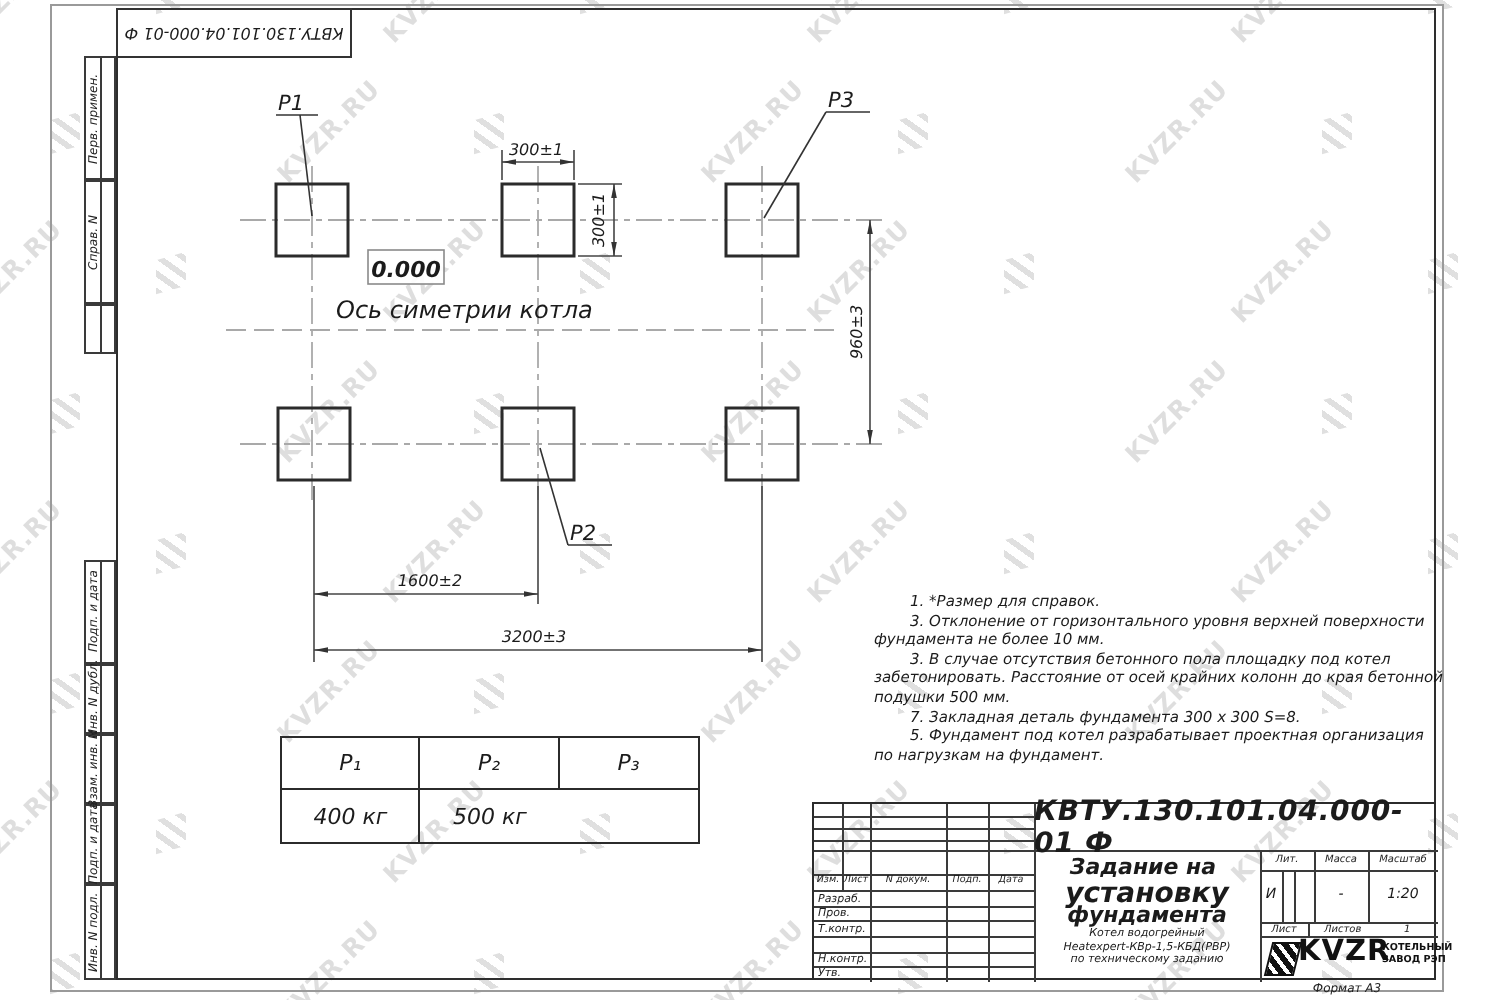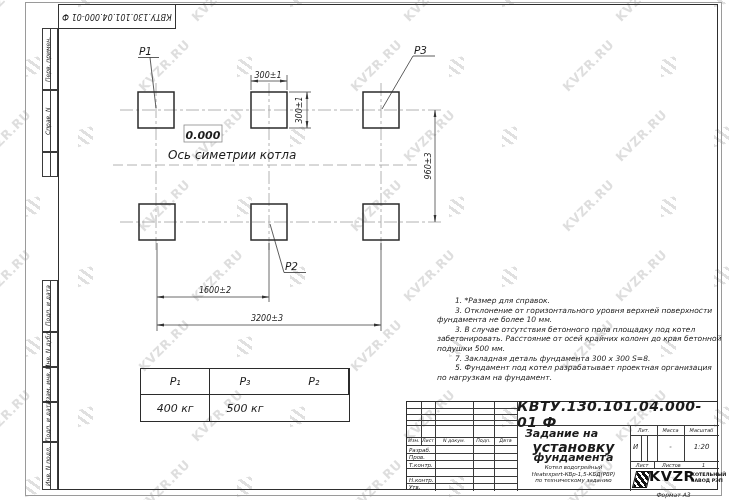--- a/index.html
+++ b/index.html
@@ -250,22 +250,22 @@
     <div class="nl ind">3.  В случае отсутствия бетонного пола площадку под котел</div>
     <div class="nl">забетонировать. Расстояние от осей крайних колонн до края бетонной</div>
     <div class="nl">подушки 500 мм.</div>
     <div class="nl ind">7.  Закладная деталь фундамента  300 x 300 S=8.</div>
     <div class="nl ind">5.  Фундамент под котел разрабатывает проектная организация</div>
     <div class="nl">по нагрузкам на фундамент.</div>
   </div>
 
   <div class="ltable">
     <div class="c hdr">Р₁</div>
+    <div class="c hdr">Р₂</div>
     <div class="c hdr last">Р₃</div>
-    <div class="c hdr">Р₂</div>
     <div class="c">400 кг</div>
     <div class="c last">500 кг</div>
   </div>
 
   <div class="tb">
 
     <div class="vl" style="left:14px;top:0;height:43px"></div>
     <div class="vl" style="left:28px;top:0;height:89px"></div>
     <div class="vl" style="left:66px;top:0;height:89px"></div>
     <div class="vl" style="left:87px;top:0;height:89px"></div>
@@ -298,21 +298,21 @@
     <div class="t ctr" style="left:87px;width:23px;top:36px;font-size:4.8px">Дата</div>
 
     <div class="t" style="left:2px;top:44.5px;font-size:5.5px">Разраб.</div>
     <div class="t" style="left:2px;top:52px;font-size:5.5px">Пров.</div>
     <div class="t" style="left:2px;top:59.5px;font-size:5.5px">Т.контр.</div>
     <div class="t" style="left:2px;top:74.8px;font-size:5.5px">Н.контр.</div>
     <div class="t" style="left:2px;top:82.4px;font-size:5.5px">Утв.</div>
 
     <div class="docnum">КВТУ.130.101.04.000-01  Ф</div>
 
-    <div class="t ctr" style="left:98px;width:113px;top:25px;font-size:11px;font-weight:600">Задание на</div>
+    <div class="t ctr" style="left:108px;width:113px;top:25px;font-size:11px;font-weight:600">Задание на</div>
     <div class="t ctr" style="left:110px;width:113px;top:37px;font-size:14px;font-weight:600">установку</div>
     <div class="t ctr" style="left:110px;width:113px;top:49px;font-size:11px;font-weight:600">фундамента</div>
     <div class="t ctr" style="left:110px;width:113px;top:62px;font-size:5.5px">Котел водогрейный</div>
     <div class="t ctr" style="left:110px;width:113px;top:68.5px;font-size:5.5px">Heatexpert-КВр-1,5-КБД(РВР)</div>
     <div class="t ctr" style="left:110px;width:113px;top:75px;font-size:5.5px">по техническому заданию</div>
 
     <div class="t ctr" style="left:223px;width:27px;top:25px;font-size:5px">Лит.</div>
     <div class="t ctr" style="left:250px;width:27px;top:25px;font-size:5px">Масса</div>
     <div class="t ctr" style="left:277px;width:35px;top:25px;font-size:5px">Масштаб</div>
     <div class="t ctr" style="left:223px;width:11px;top:41px;font-size:7px">И</div>

